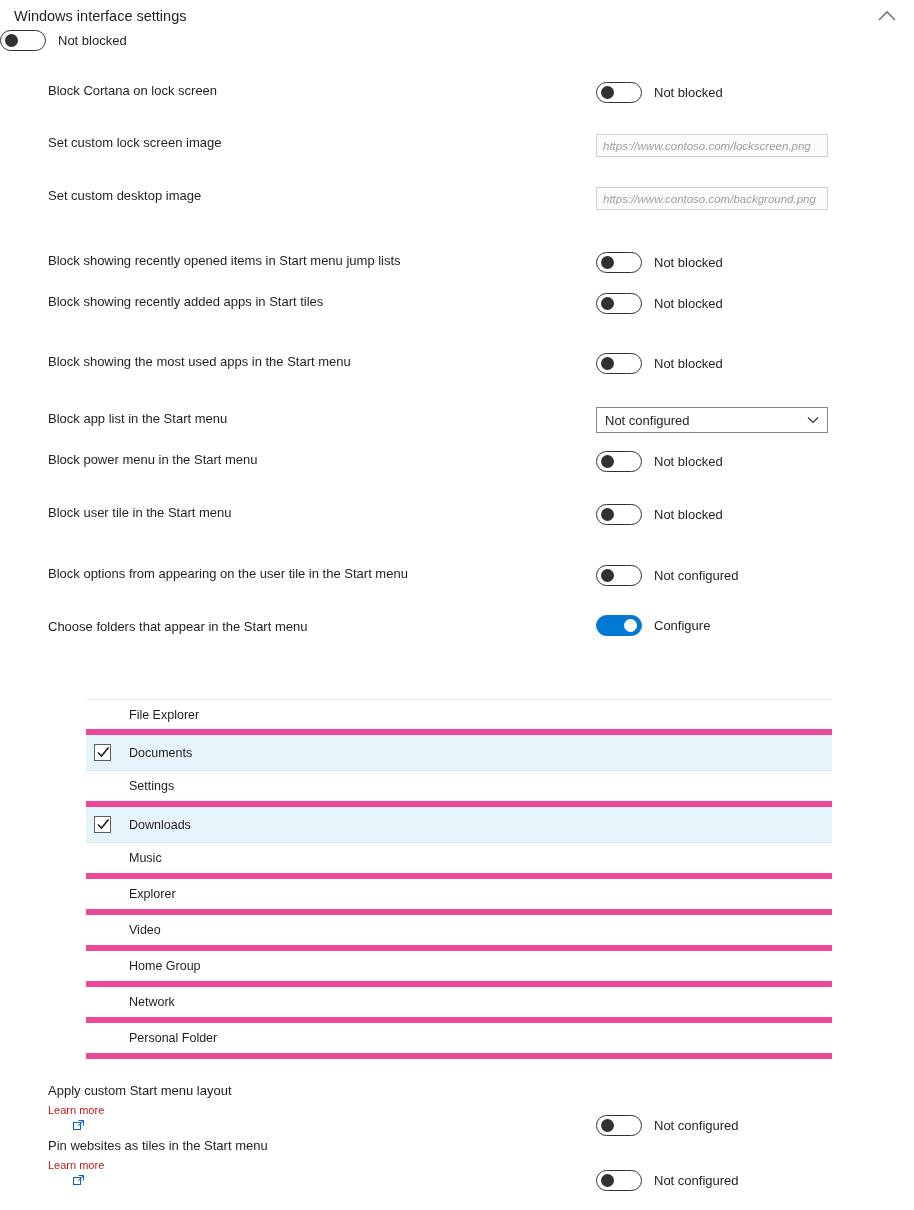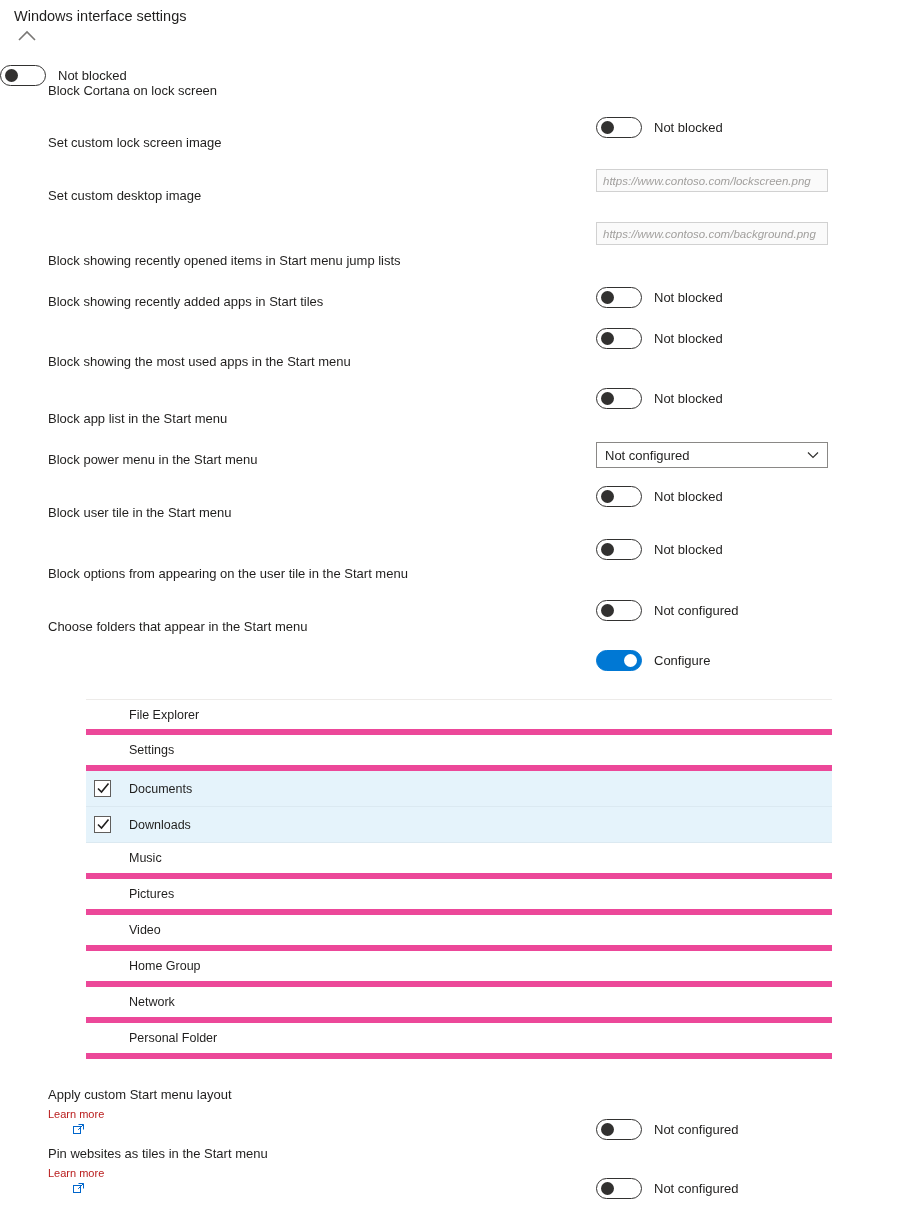--- a/index.html
+++ b/index.html
@@ -24,21 +24,20 @@
     padding: 0;
   }
 
   
   .section-header {
     display: flex;
     align-items: flex-start;
     justify-content: space-between;
     padding: 6px 14px 0 14px;
     height: 30px;
-    flex-direction: column;
   }
   .section-title {
     font-size: 14.5px;
     color: #201f1e;
     font-weight: 400;
     line-height: 20px;
   }
   .chevron-up {
     width: 26px;
     height: 20px;
@@ -62,21 +61,20 @@
     padding-left: 48px;
     padding-right: 14px;
     font-size: 13px;
     line-height: 17px;
     color: #201f1e;
   }
   .row-control {
     flex: 1;
     display: flex;
     align-items: flex-start;
-    margin-top: 35px;
   }
 
   
   .toggle-wrap {
     display: flex;
     align-items: center;
   }
   .toggle {
     width: 46px;
     height: 21px;
@@ -375,55 +373,55 @@
 
   </div>
 
   <div class="folder-list">
 
     <div class="folder-row">
       <div class="checkbox unchecked"></div>
       <span class="folder-name">File Explorer</span>
     </div>
 
-    <div class="folder-row">
-      <div class="checkbox unchecked"></div>
-      <span class="folder-name">Settings</span>
-    </div>
-
     <div class="folder-row selected">
       <div class="checkbox">
         <span class="tick">
           <svg width="13" height="15" viewBox="0 0 13 15" xmlns="http://www.w3.org/2000/svg">
             <polyline points="1,7.5 4.5,11 11.5,2.5" fill="none" stroke="#201f1e" stroke-width="1.6"></polyline>
           </svg>
         </span>
       </div>
       <span class="folder-name">Documents</span>
     </div>
 
+    <div class="folder-row">
+      <div class="checkbox unchecked"></div>
+      <span class="folder-name">Settings</span>
+    </div>
+
     <div class="folder-row selected">
       <div class="checkbox">
         <span class="tick">
           <svg width="13" height="15" viewBox="0 0 13 15" xmlns="http://www.w3.org/2000/svg">
             <polyline points="1,7.5 4.5,11 11.5,2.5" fill="none" stroke="#201f1e" stroke-width="1.6"></polyline>
           </svg>
         </span>
       </div>
       <span class="folder-name">Downloads</span>
     </div>
 
     <div class="folder-row">
       <div class="checkbox unchecked"></div>
       <span class="folder-name">Music</span>
     </div>
 
     <div class="folder-row">
       <div class="checkbox unchecked"></div>
-      <span class="folder-name">Pictures</span>
+      <span class="folder-name">Explorer</span>
     </div>
 
     <div class="folder-row">
       <div class="checkbox unchecked"></div>
       <span class="folder-name">Video</span>
     </div>
 
     <div class="folder-row">
       <div class="checkbox unchecked"></div>
       <span class="folder-name">Home Group</span>

